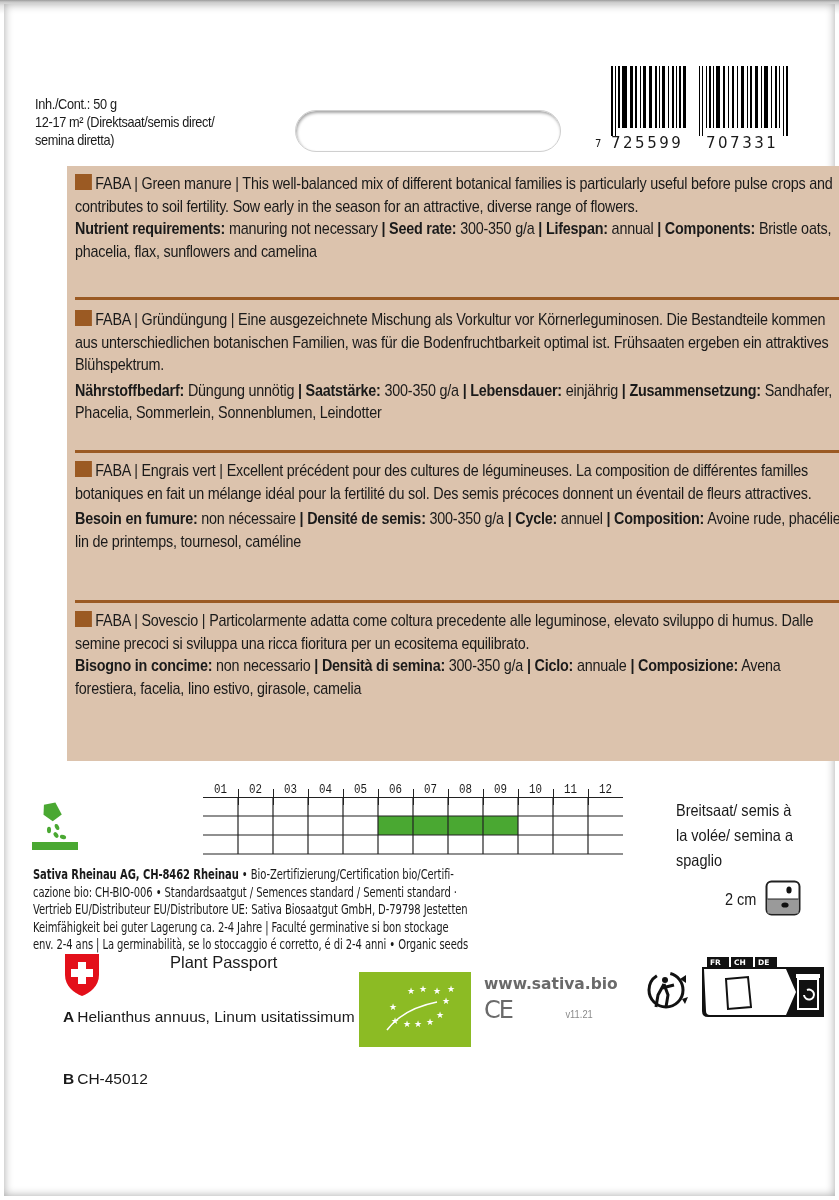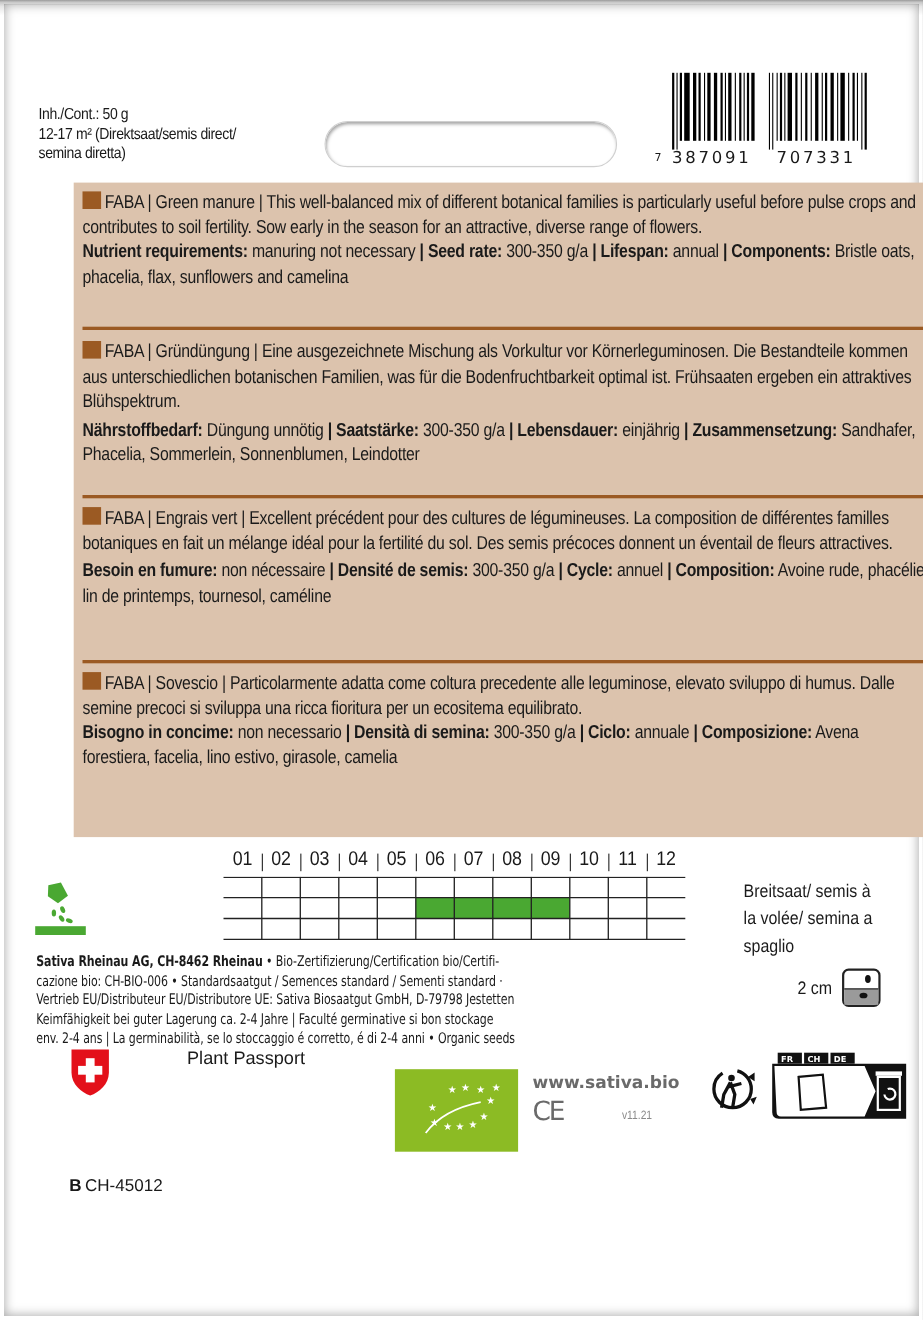--- a/index.html
+++ b/index.html
@@ -53,21 +53,21 @@
   }
   .section p { transform: scaleX(0.845); transform-origin: left top; width: 911px; }
   .section .bullet {
     display: inline-block; width: 20px; height: 16px; background: #9b5a23;
     vertical-align: -1px; margin-right: 4px;
   }
   .section b { font-weight: bold; }
   .divider { position: absolute; left: 8px; width: 770px; height: 3px; background: #9b5a23; }
 
   .calendar { position: absolute; left: 203px; top: 770px; width: 420px; height: 90px; }
-  .cal-months { position: absolute; left: 0; top: 0; width: 420px; height: 26px; font-size: 18px; }
+  .cal-months { position: absolute; left: 0; top: 13px; width: 420px; height: 26px; font-size: 12px; font-family: Liberation Mono, monospace; }
   .cal-month { position: absolute; top: 0; width: 35px; text-align: center; transform: scaleX(0.9); }
   .cal-sep { position: absolute; top: 6px; width: 1px; height: 16px; background: #222; }
   .cal-grid { position: absolute; left: 0; top: 27px; }
   .sow-icon { position: absolute; left: 30px; top: 800px; width: 50px; height: 52px; }
 
   .method-text {
     position: absolute; left: 676px; top: 798px; width: 150px;
     font-size: 16.5px; line-height: 25px; transform: scaleX(0.88); transform-origin: left top;
   }
   .depth-label { position: absolute; left: 725px; top: 890px; font-size: 16.5px; transform: scaleX(0.88); transform-origin: left top;}
@@ -148,21 +148,21 @@
           <rect x="169" y="0" width="4" height="62"></rect>
         <rect x="176" y="0" width="1" height="62"></rect>
           <rect x="180" y="0" width="2" height="62"></rect>
         <rect x="184" y="0" width="1" height="62"></rect>
         <rect x="188" y="0" width="1" height="70"></rect>
           <rect x="191" y="0" width="2" height="70"></rect>
       </g>
     </svg>
     <div class="barcode-digits">
       <span class="d0">7</span>
-      <span class="d1">387091</span>
+      <span class="d1">725599</span>
       <span class="d2">707331</span>
     </div>
   </div>
 
   <div class="info-panel">
 
     <div class="section" style="top:7px;">
       <p><span class="bullet"></span><span>FABA | Green manure | </span><span>This well-balanced mix of different botanical families is particularly useful before pulse crops and contributes to soil fertility. Sow early in the season for an attractive, diverse range of flowers.</span></p>
       <p><b>Nutrient requirements:</b><span> manuring not necessary </span><b>| Seed rate:</b><span> 300-350 g/a </span><b>| Lifespan:</b><span> annual </span><b>| Components:</b><span> Bristle oats, phacelia, flax, sunflowers and camelina</span></p>
     </div>
@@ -264,20 +264,21 @@
     <p>Keimfähigkeit bei guter Lagerung ca. 2-4 Jahre | Faculté germinative si bon stockage</p>
     <p>env. 2-4 ans | La germinabilità, se lo stoccaggio é corretto, é di 2-4 anni • Organic seeds</p>
   </div>
 
   <svg class="swiss-cross" viewBox="0 0 36 44">
     <path d="M1 1 H35 V22 C35 33 26 40 18 43 C10 40 1 33 1 22 Z" fill="#e3101a"></path>
     <rect x="14" y="9" width="8" height="22" fill="#fff"></rect>
     <rect x="7" y="16" width="22" height="8" fill="#fff"></rect>
   </svg>
   <div class="passport-title">Plant Passport</div>
+  <div class="passport-a"><b>A</b><span>Helianthus annuus, Linum usitatissimum</span></div>
   <div class="passport-b"><b>B</b><span>CH-45012</span></div>
 
   <div class="eu-organic">
     <svg width="112" height="75" viewBox="0 0 112 75">
       <g fill="#fff" font-family="DejaVu Sans, sans-serif" font-size="9">
         <text x="48" y="22">★</text>
           <text x="60" y="20">★</text>
           <text x="74" y="22">★</text>
         <text x="88" y="20">★</text>
           <text x="83" y="32">★</text>

